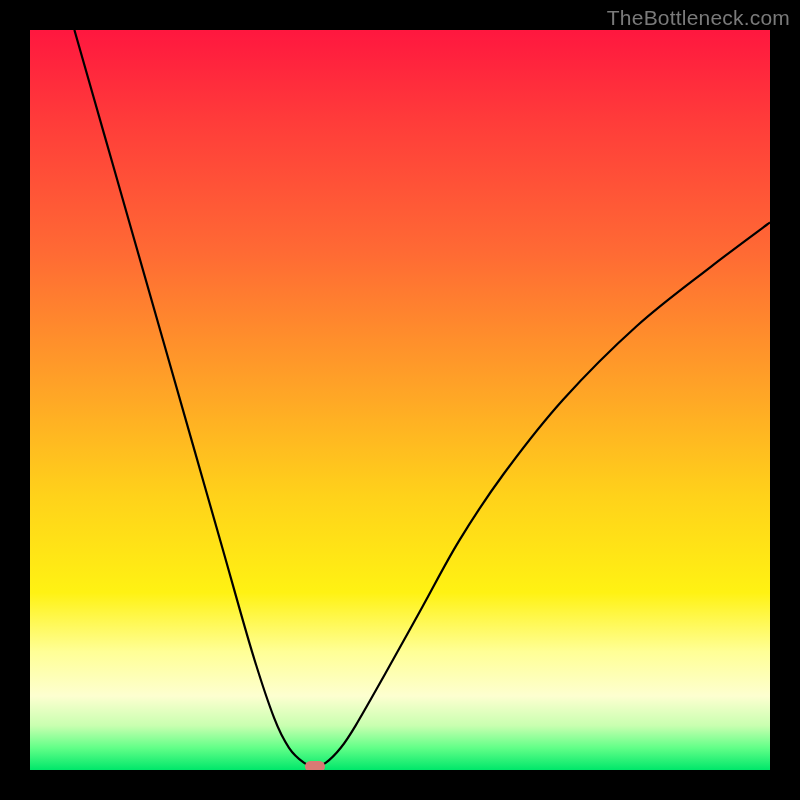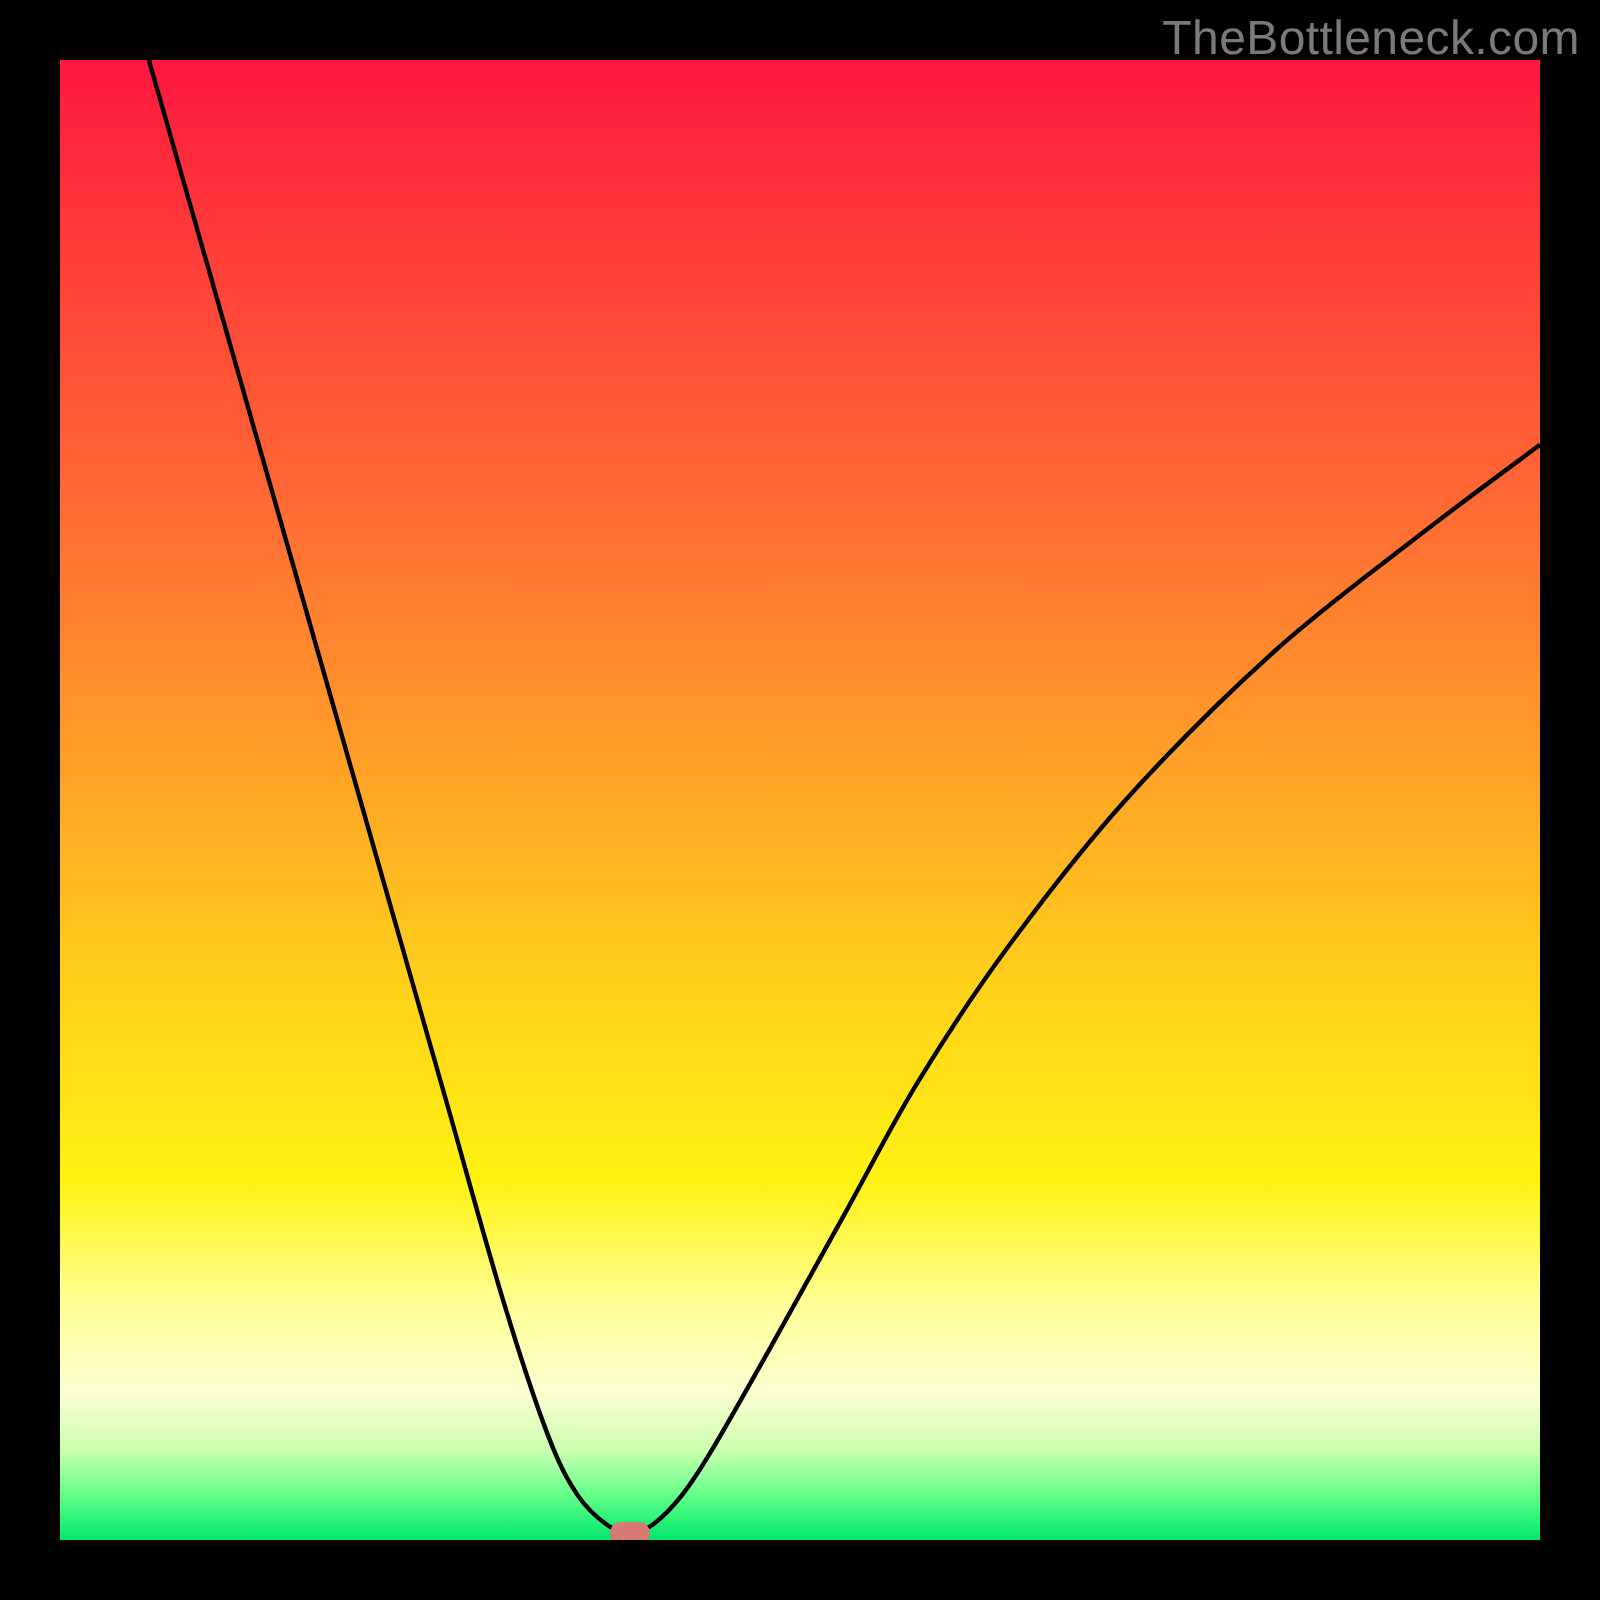--- a/index.html
+++ b/index.html
@@ -40,21 +40,21 @@
       #62ff88 97%,
       #00e76a 100%
     );
     overflow: hidden;
   }
   .watermark {
     position: absolute;
     top: 6px;
     right: 10px;
     color: #7a7a7a;
-    font-size: 24px;
+    font-size: 21px;
     font-weight: 500;
     letter-spacing: 0.2px;
     user-select: none;
   }
   svg.curve {
     position: absolute;
     top: 0;
     left: 0;
     width: 740px;
     height: 740px;

